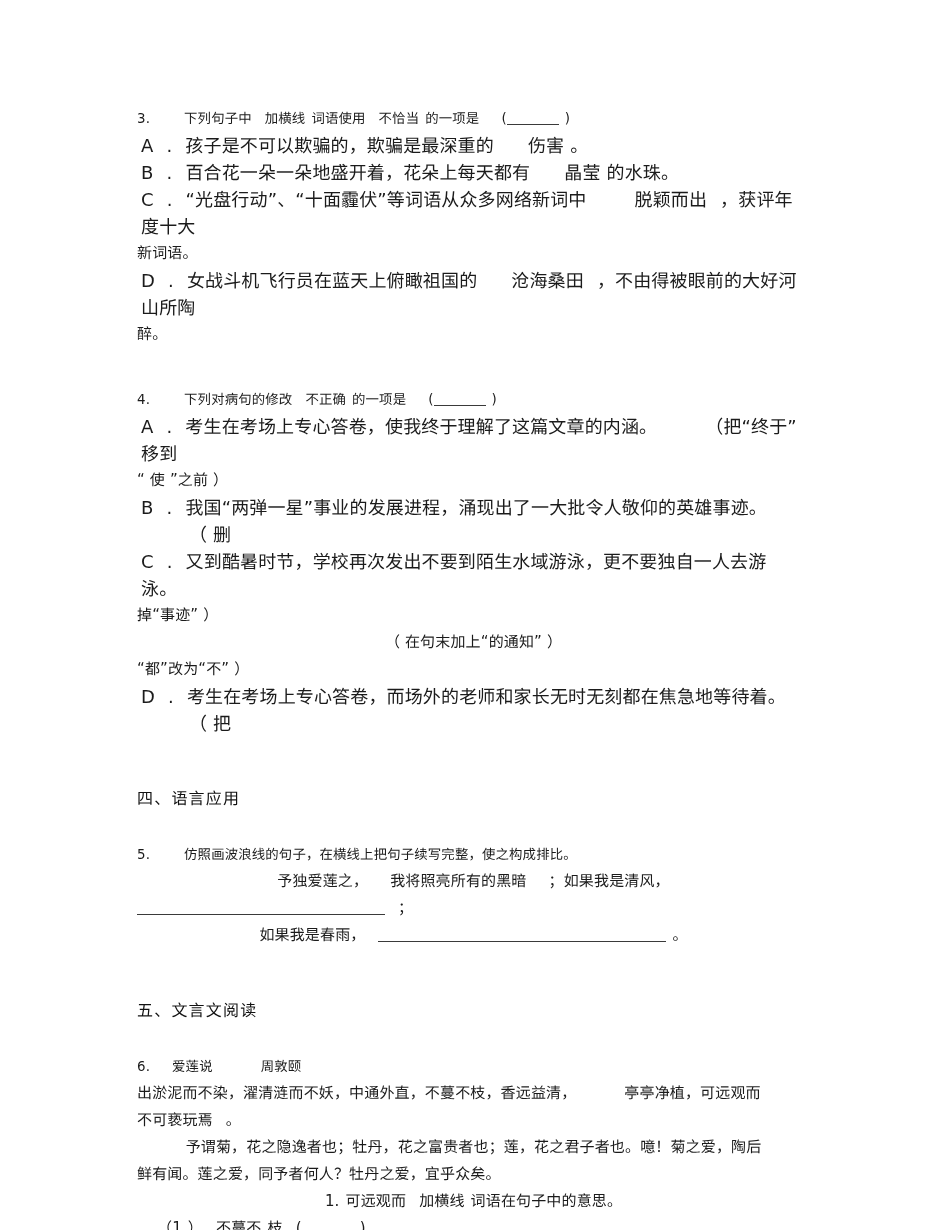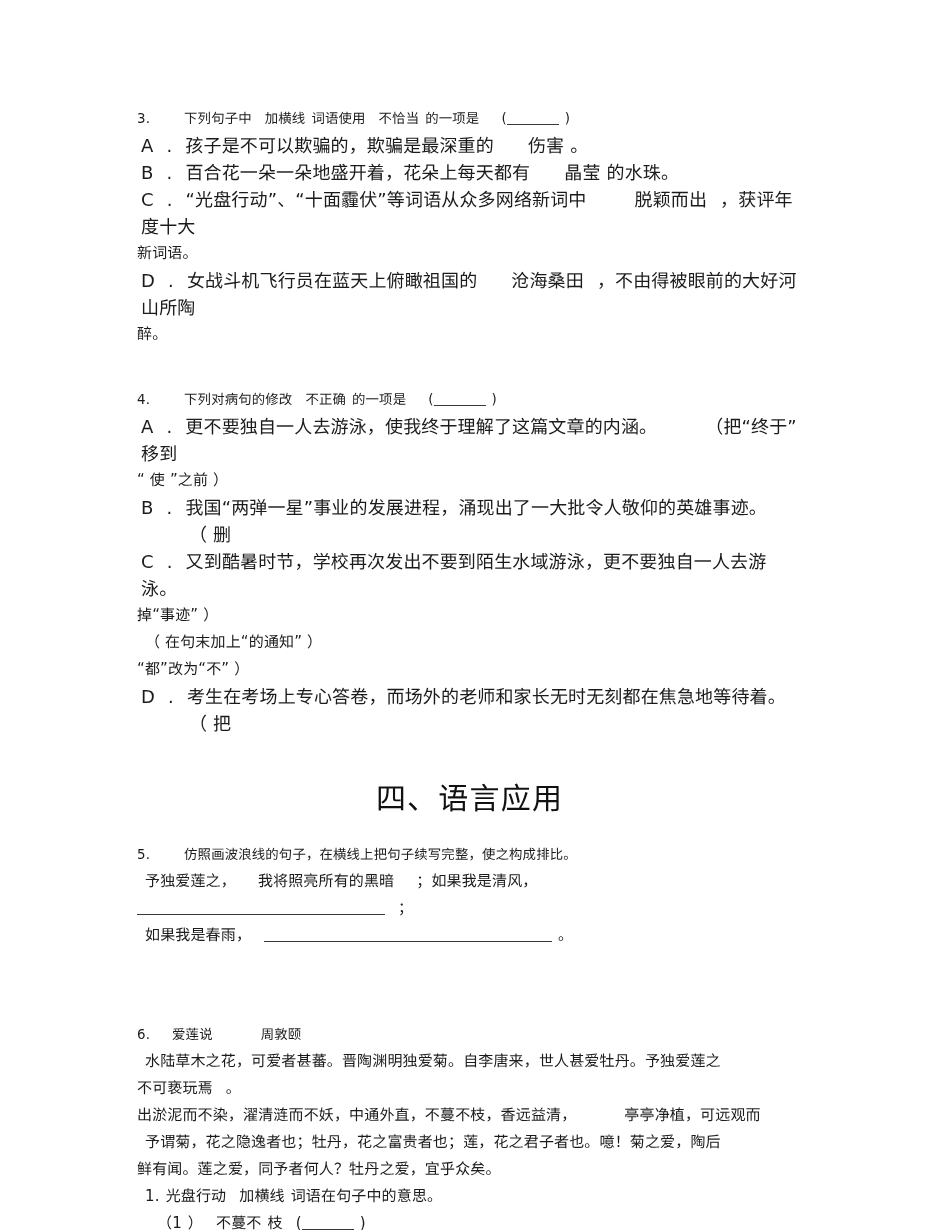--- a/index.html
+++ b/index.html
@@ -51,21 +51,21 @@
   .opt {
     font-size: 18px;
     line-height: 27px;
     padding-left: 4px;
   }
   .cont {
     font-size: 15px;
     line-height: 27px;
     padding-left: 0px;
   }
-  .indent1 { padding-left: 8px; }
+  .indent1 { padding-left: 8px; text-align: center; }
   .indent2 { padding-left: 20px; }
 
   
   .blank {
     display: inline-block;
     border-bottom: 1.3px solid #3a3a3a;
     height: 0.95em;
     vertical-align: -0.15em;
   }
   .blank-sm { width: 52px; }
@@ -76,28 +76,27 @@
     display: inline-block;
     border-bottom: 1.4px solid #3a3a3a;
     height: 0.95em;
     vertical-align: -0.15em;
   }
   .rule-a { width: 248px; }
   .rule-b { width: 288px; }
 
   
   h2.section {
-    font-size: 30px;
+    font-size: 16px;
     font-weight: 400;
     line-height: 32px;
     margin: 0;
     letter-spacing: 1.2px;
     color: #111111;
     font-family: "DejaVu Sans", "Liberation Sans", sans-serif;
-    text-align: center;
   }
   .gap-md { height: 26px; }
   .gap-lg { height: 38px; }
   .gap-xl { height: 46px; }
 
   .sp { display: inline-block; }
   .sp-1 { width: 6px; }
   .sp-2 { width: 13px; }
   .sp-3 { width: 22px; }
   .sp-4 { width: 34px; }
@@ -123,21 +122,21 @@
       <div class="line opt"><span>D</span><span class="sp sp-2"></span><span>.</span><span class="sp sp-2"></span><span>女战斗机飞行员在蓝天上俯瞰祖国的</span><span class="sp sp-4"></span><span>沧海桑田</span><span class="sp sp-2"></span><span>，不由得被眼前的大好河山所陶</span></div>
       <div class="line cont"><span>醉。</span></div>
     </div>
 
     <div class="gap-lg"></div>
 
     <div class="q-block">
 
       <div class="line stem"><span>4.</span><span class="sp sp-4"></span><span>下列对病句的修改</span><span class="sp sp-2"></span><span>不正确</span><span class="sp sp-1"></span><span>的一项是</span><span class="sp sp-3"></span><span>(</span><span class="blank blank-sm"></span><span class="sp sp-1"></span><span>)</span></div>
 
-      <div class="line opt"><span>A</span><span class="sp sp-2"></span><span>.</span><span class="sp sp-2"></span><span>更不要独自一人去游泳，使我终于理解了这篇文章的内涵。</span><span class="sp sp-5"></span><span>（把“终于”移到</span></div>
+      <div class="line opt"><span>A</span><span class="sp sp-2"></span><span>.</span><span class="sp sp-2"></span><span>考生在考场上专心答卷，使我终于理解了这篇文章的内涵。</span><span class="sp sp-5"></span><span>（把“终于”移到</span></div>
       <div class="line cont"><span>“ 使 ”之前 ）</span></div>
 
       <div class="line opt"><span>B</span><span class="sp sp-2"></span><span>.</span><span class="sp sp-2"></span><span>我国“两弹一星”事业的发展进程，涌现出了一大批令人敬仰的英雄事迹。</span><span class="sp sp-5"></span><span>（ 删</span></div>
       <div class="line opt"><span>C</span><span class="sp sp-2"></span><span>.</span><span class="sp sp-2"></span><span>又到酷暑时节，学校再次发出不要到陌生水域游泳，更不要独自一人去游泳。</span></div>
 
       <div class="line cont"><span>掉“事迹” ）</span></div>
       <div class="line cont indent1"><span>（ 在句末加上“的通知” ）</span></div>
 
       <div class="line cont"><span>“都”改为“不” ）</span></div>
       <div class="line opt"><span>D</span><span class="sp sp-2"></span><span>.</span><span class="sp sp-2"></span><span>考生在考场上专心答卷，而场外的老师和家长无时无刻都在焦急地等待着。</span><span class="sp sp-5"></span><span>（ 把</span></div>
@@ -154,37 +153,37 @@
 
       <div class="line cont indent1"><span>予独爱莲之，</span><span class="sp sp-3"></span><span>我将照亮所有的黑暗</span><span class="sp sp-3"></span><span>；如果我是清风，</span></div>
 
       <div class="line cont"><span class="rule rule-a"></span><span class="sp sp-2"></span><span>；</span></div>
 
       <div class="line cont indent1"><span>如果我是春雨，</span><span class="sp sp-2"></span><span class="rule rule-b"></span><span class="sp sp-1"></span><span>。</span></div>
     </div>
 
     <div class="gap-xl"></div>
 
+    <h2 class="section">五、文言文阅读</h2>
 
     <div class="gap-md"></div>
 
     <div class="q-block">
 
       <div class="line stem"><span>6.</span><span class="sp sp-3"></span><span>爱莲说</span><span class="sp sp-5"></span><span>周敦颐</span></div>
 
-      <div class="line cont indent1">水陆草木之花，可爱者甚蕃。晋陶渊明独爱菊。自李唐来，世人甚爱牡丹。予独爱莲之</div>
+
+      <div class="line cont"><span>出淤泥而不染，濯清涟而不妖，中通外直，不蔓不枝，香远益清，</span><span class="sp sp-5"></span><span>亭亭净植</span><span>，可远观而</span></div>
 
       <div class="line cont"><span>不可亵玩焉</span><span class="sp sp-2"></span><span>。</span></div>
-
-      <div class="line cont"><span>出淤泥而不染，濯清涟而不妖，中通外直，不蔓不枝，香远益清，</span><span class="sp sp-5"></span><span>亭亭净植</span><span>，可远观而</span></div>
 
       <div class="line cont indent1">予谓菊，花之隐逸者也；牡丹，花之富贵者也；莲，花之君子者也。噫！菊之爱，陶后</div>
       <div class="line cont">鲜有闻。莲之爱，同予者何人？牡丹之爱，宜乎众矣。</div>
 
-      <div class="line cont indent1"><span>1.</span><span class="sp sp-1"></span><span>光盘行动</span><span class="sp sp-2"></span><span>加横线</span><span class="sp sp-1"></span><span>词语在句子中的意思。</span></div>
+      <div class="line cont indent1"><span>1.</span><span class="sp sp-1"></span><span>可远观而</span><span class="sp sp-2"></span><span>加横线</span><span class="sp sp-1"></span><span>词语在句子中的意思。</span></div>
 
       <div class="line cont indent2"><span>（</span><span>1</span><span class="sp sp-1"></span><span>）</span><span class="sp sp-2"></span><span>不蔓不</span><span class="sp sp-1"></span><span>枝</span><span class="sp sp-2"></span><span>(</span><span class="blank blank-sm"></span><span class="sp sp-1"></span><span>)</span></div>
 
       <div class="line cont indent2"><span>（</span><span>2</span><span class="sp sp-1"></span><span>）</span><span class="sp sp-2"></span><span>牡丹之爱，</span><span class="sp sp-2"></span><span>宜</span><span class="sp sp-1"></span><span>乎众矣</span><span class="sp sp-3"></span><span>(</span><span class="blank blank-md"></span><span class="sp sp-1"></span><span>)</span></div>
 
 
     </div>
 
   </div>
 </div>

